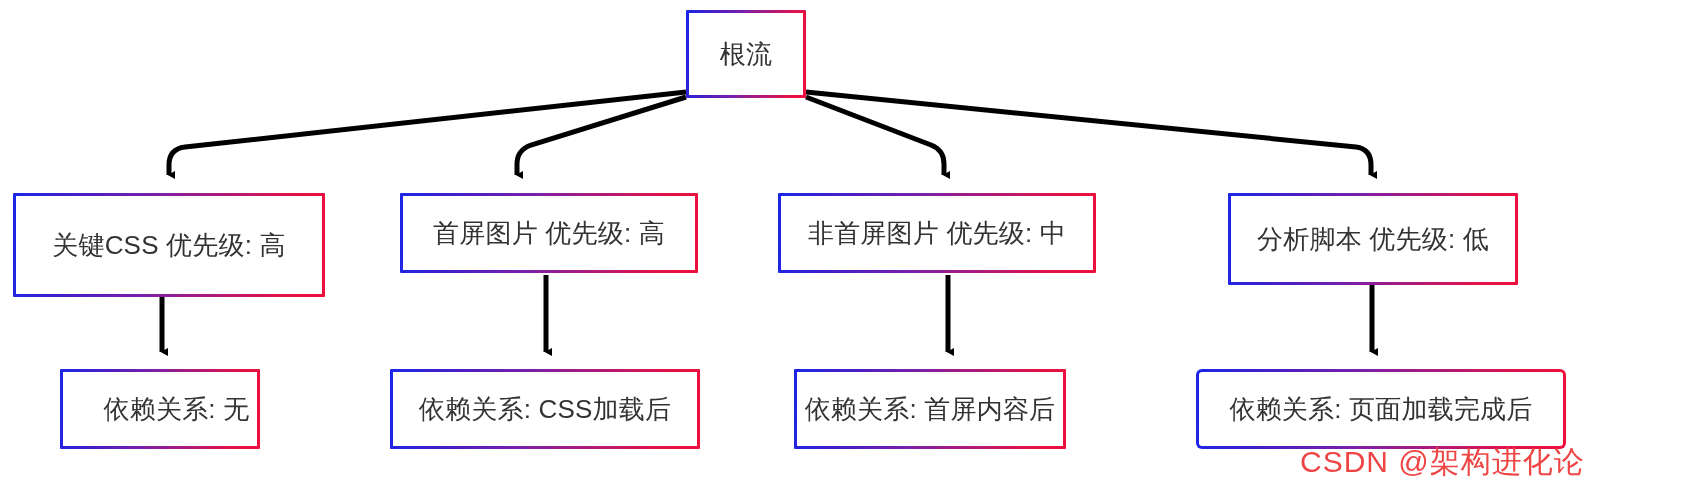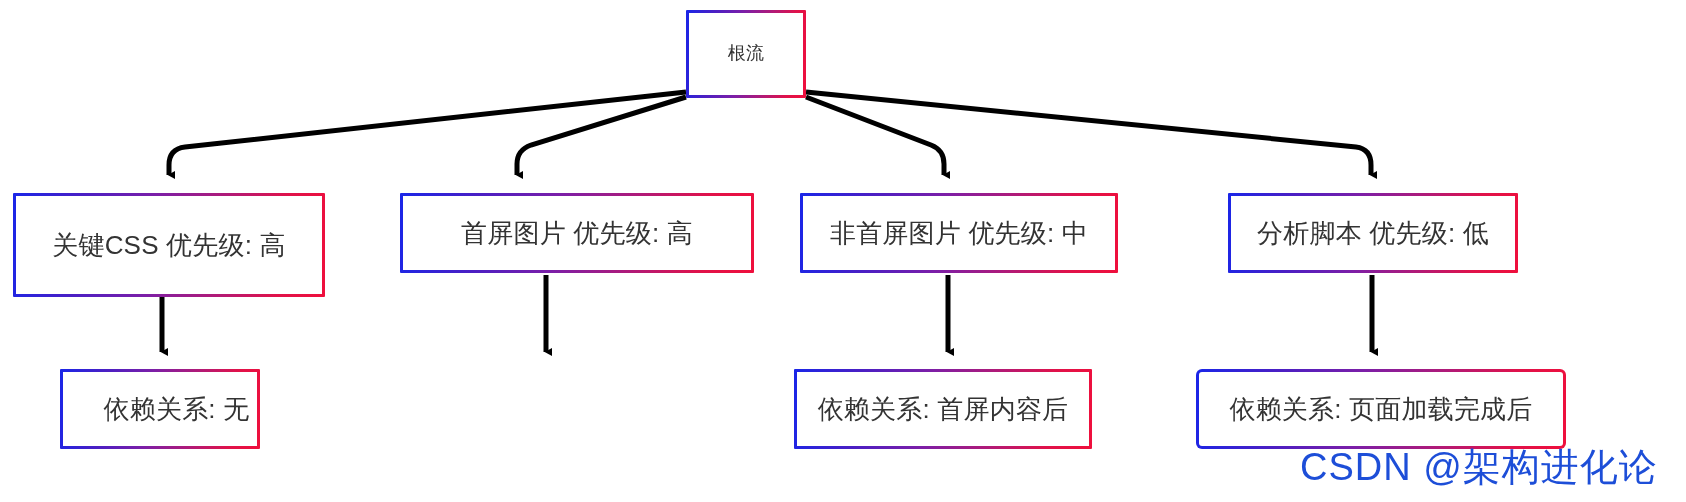--- a/index.html
+++ b/index.html
@@ -41,26 +41,26 @@
     background-clip: padding-box, border-box;
   }
   .node-label {
     color: #333333;
     font-size: 26px;
     line-height: 1.1;
     white-space: nowrap;
     letter-spacing: 0.2px;
   }
   #root-node .node-label {
-    font-size: 18px;
+    font-size: 26px;
   }
   .watermark {
     position: absolute;
-    color: #1d4ed8;
-    font-size: 38px;
+    color: #ef4444;
+    font-size: 30px;
     white-space: nowrap;
     letter-spacing: 1px;
     pointer-events: none;
   }
 </style>
 </head>
 <body>
 
 <div id="canvas">
 
@@ -82,34 +82,37 @@
     <path d="M 1372 275 L 1372 352" fill="none" stroke="#000000" stroke-width="5" marker-end="url(#arrow)"></path>
   </svg>
 
   <div class="node" id="root-node" style="left: 686px; top: 10px; width: 120px; height: 88px;">
     <span class="node-label">根流</span>
   </div>
 
   <div class="node" id="n-l2-0" style="left: 13px; top: 193px; width: 312px; height: 104px;">
     <span class="node-label">关键CSS 优先级: 高</span>
   </div>
-  <div class="node" id="n-l2-1" style="left: 400px; top: 193px; width: 354px; height: 80px;">
+  <div class="node" id="n-l2-1" style="left: 400px; top: 193px; width: 298px; height: 80px;">
     <span class="node-label">首屏图片 优先级: 高</span>
   </div>
-  <div class="node" id="n-l2-2" style="left: 800px; top: 193px; width: 318px; height: 80px;">
+  <div class="node" id="n-l2-2" style="left: 778px; top: 193px; width: 318px; height: 80px;">
     <span class="node-label">非首屏图片 优先级: 中</span>
   </div>
-  <div class="node" id="n-l2-3" style="left: 1228px; top: 193px; width: 290px; height: 80px;">
+  <div class="node" id="n-l2-3" style="left: 1228px; top: 193px; width: 290px; height: 92px;">
     <span class="node-label">分析脚本 优先级: 低</span>
   </div>
 
   <div class="node" id="n-l3-0" style="left: 60px; top: 369px; width: 200px; height: 80px; padding-left: 33px;">
     <span class="node-label">依赖关系: 无</span>
   </div>
-  <div class="node" id="n-l3-2" style="left: 794px; top: 369px; width: 298px; height: 80px;">
+  <div class="node" id="n-l3-1" style="left: 390px; top: 369px; width: 310px; height: 80px;">
+    <span class="node-label">依赖关系: CSS加载后</span>
+  </div>
+  <div class="node" id="n-l3-2" style="left: 794px; top: 369px; width: 272px; height: 80px;">
     <span class="node-label">依赖关系: 首屏内容后</span>
   </div>
   <div class="node" id="n-l3-3" style="left: 1196px; top: 369px; width: 370px; height: 80px; border-radius: 6px;">
     <span class="node-label">依赖关系: 页面加载完成后</span>
   </div>
 
   <div class="watermark" style="left: 1300px; top: 442px;">CSDN @架构进化论</div>
 
 </div>
 

